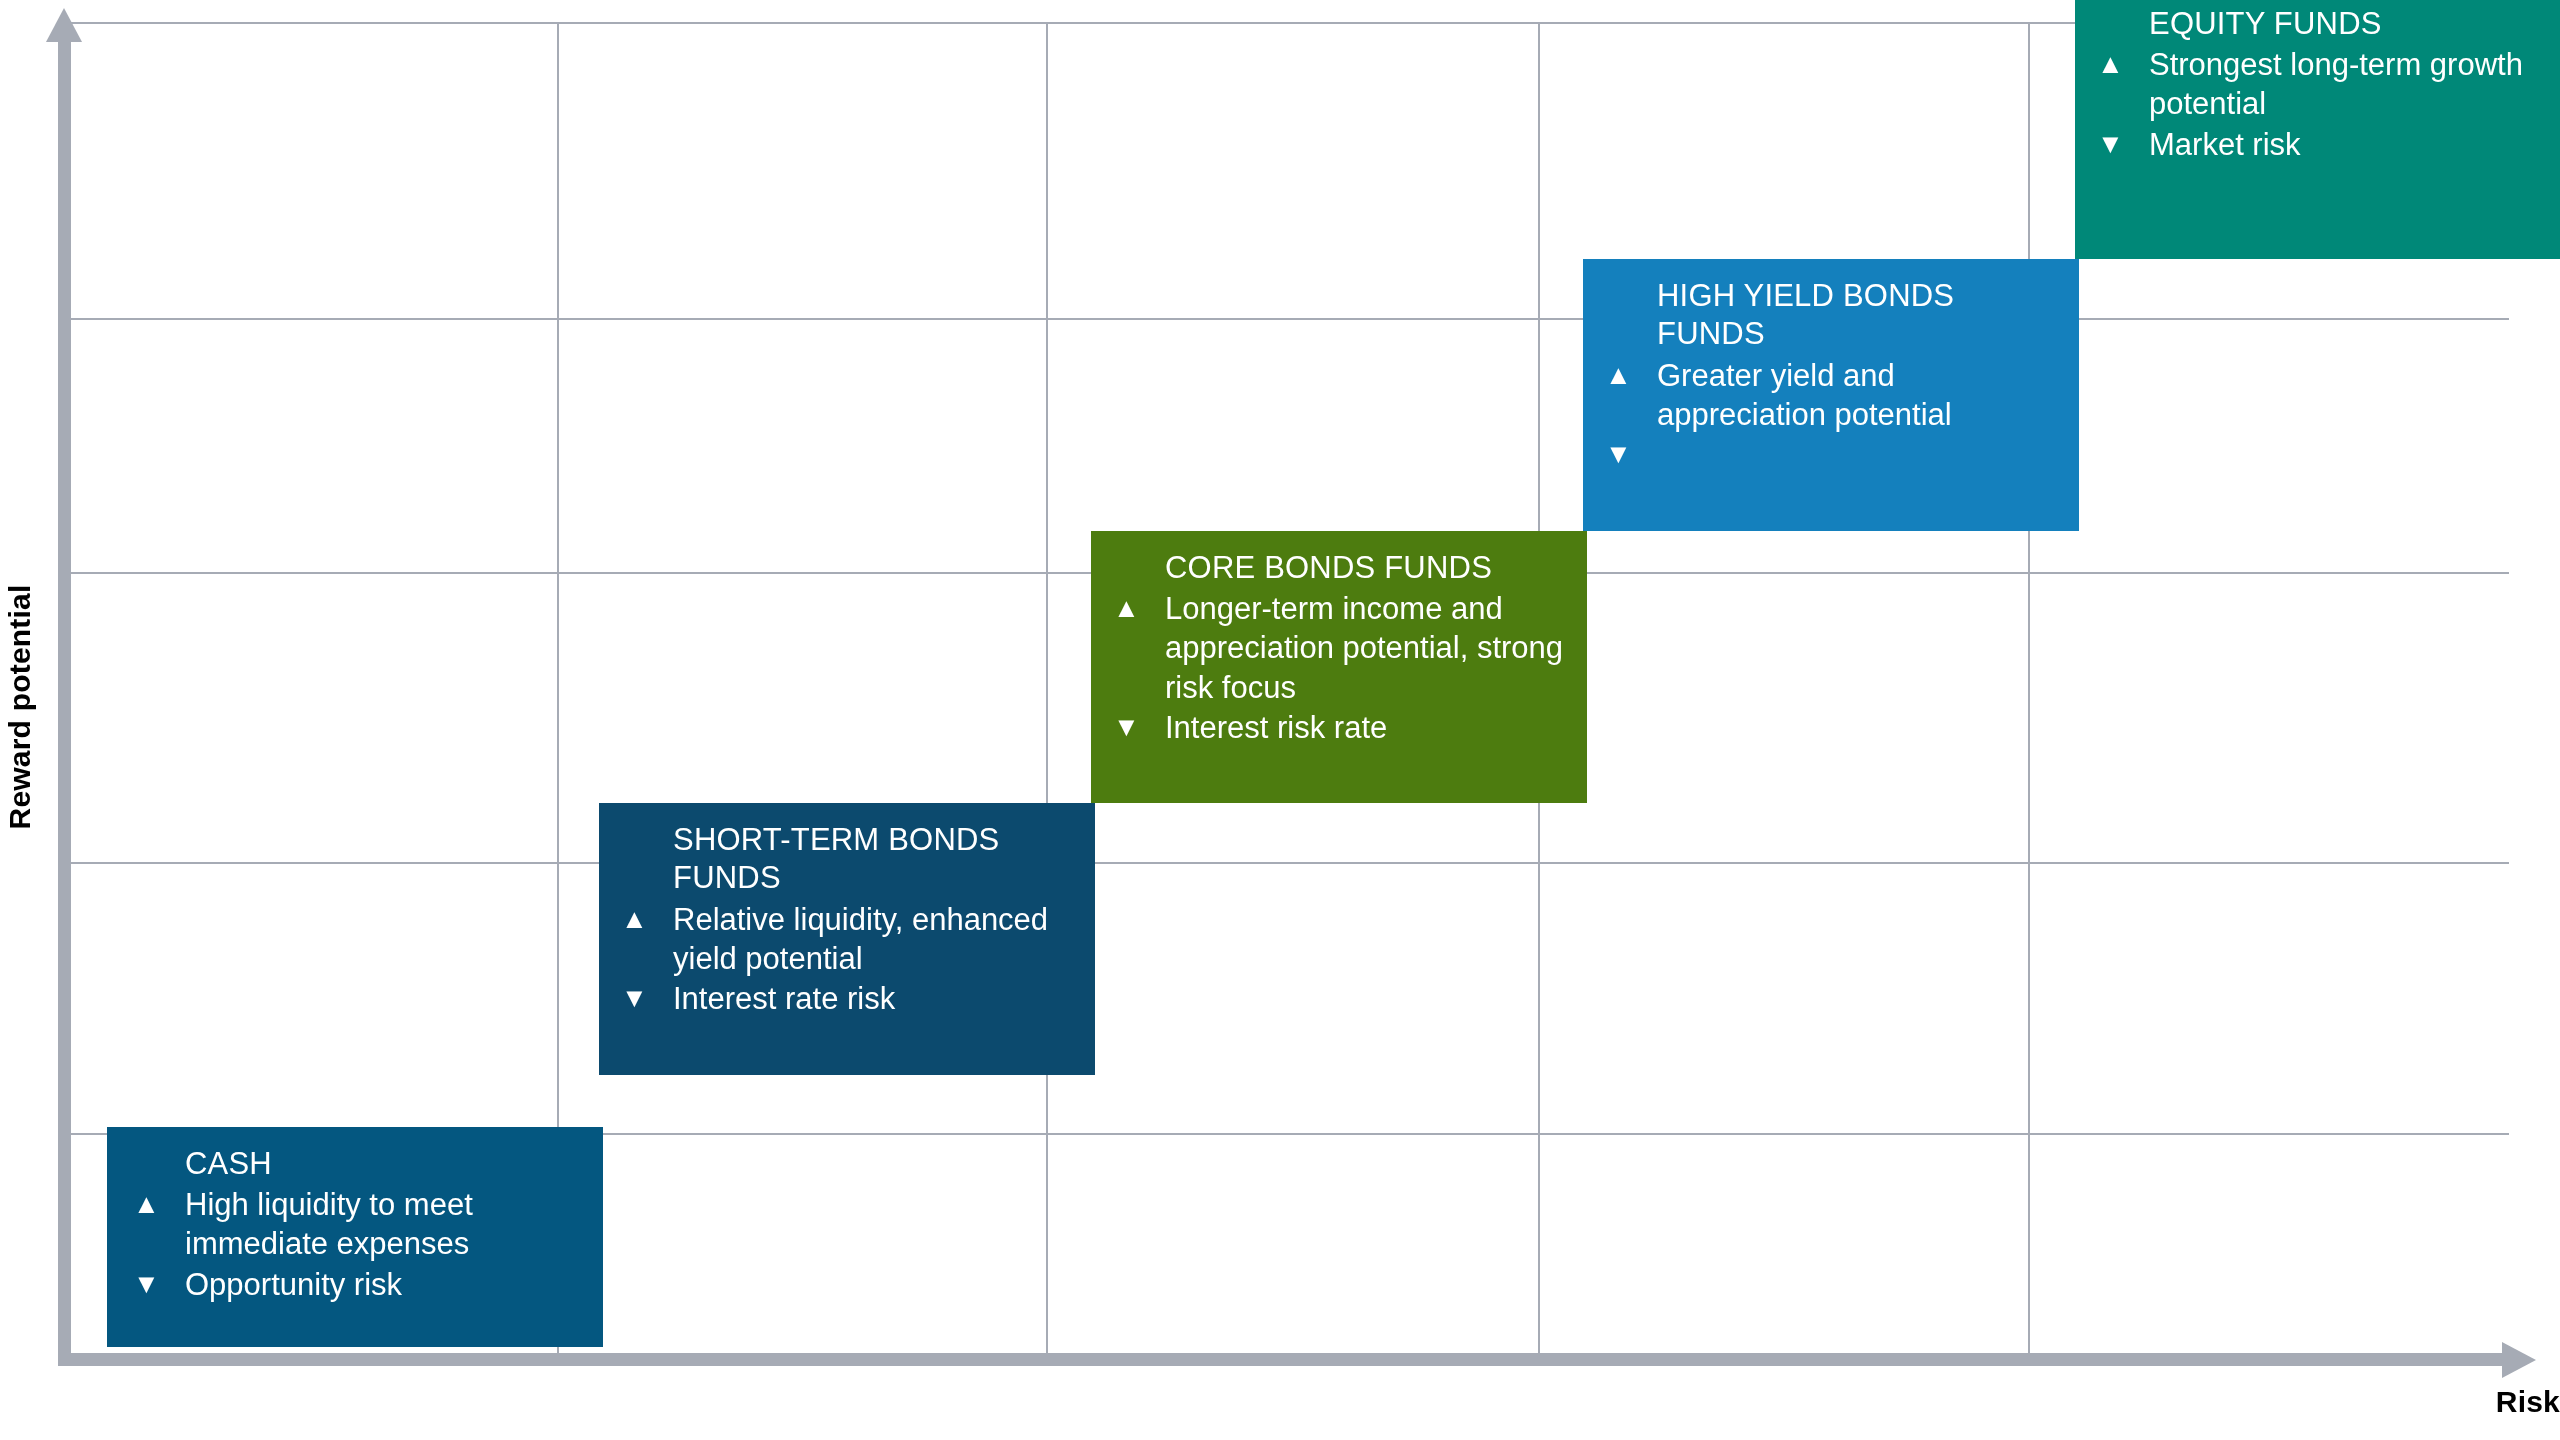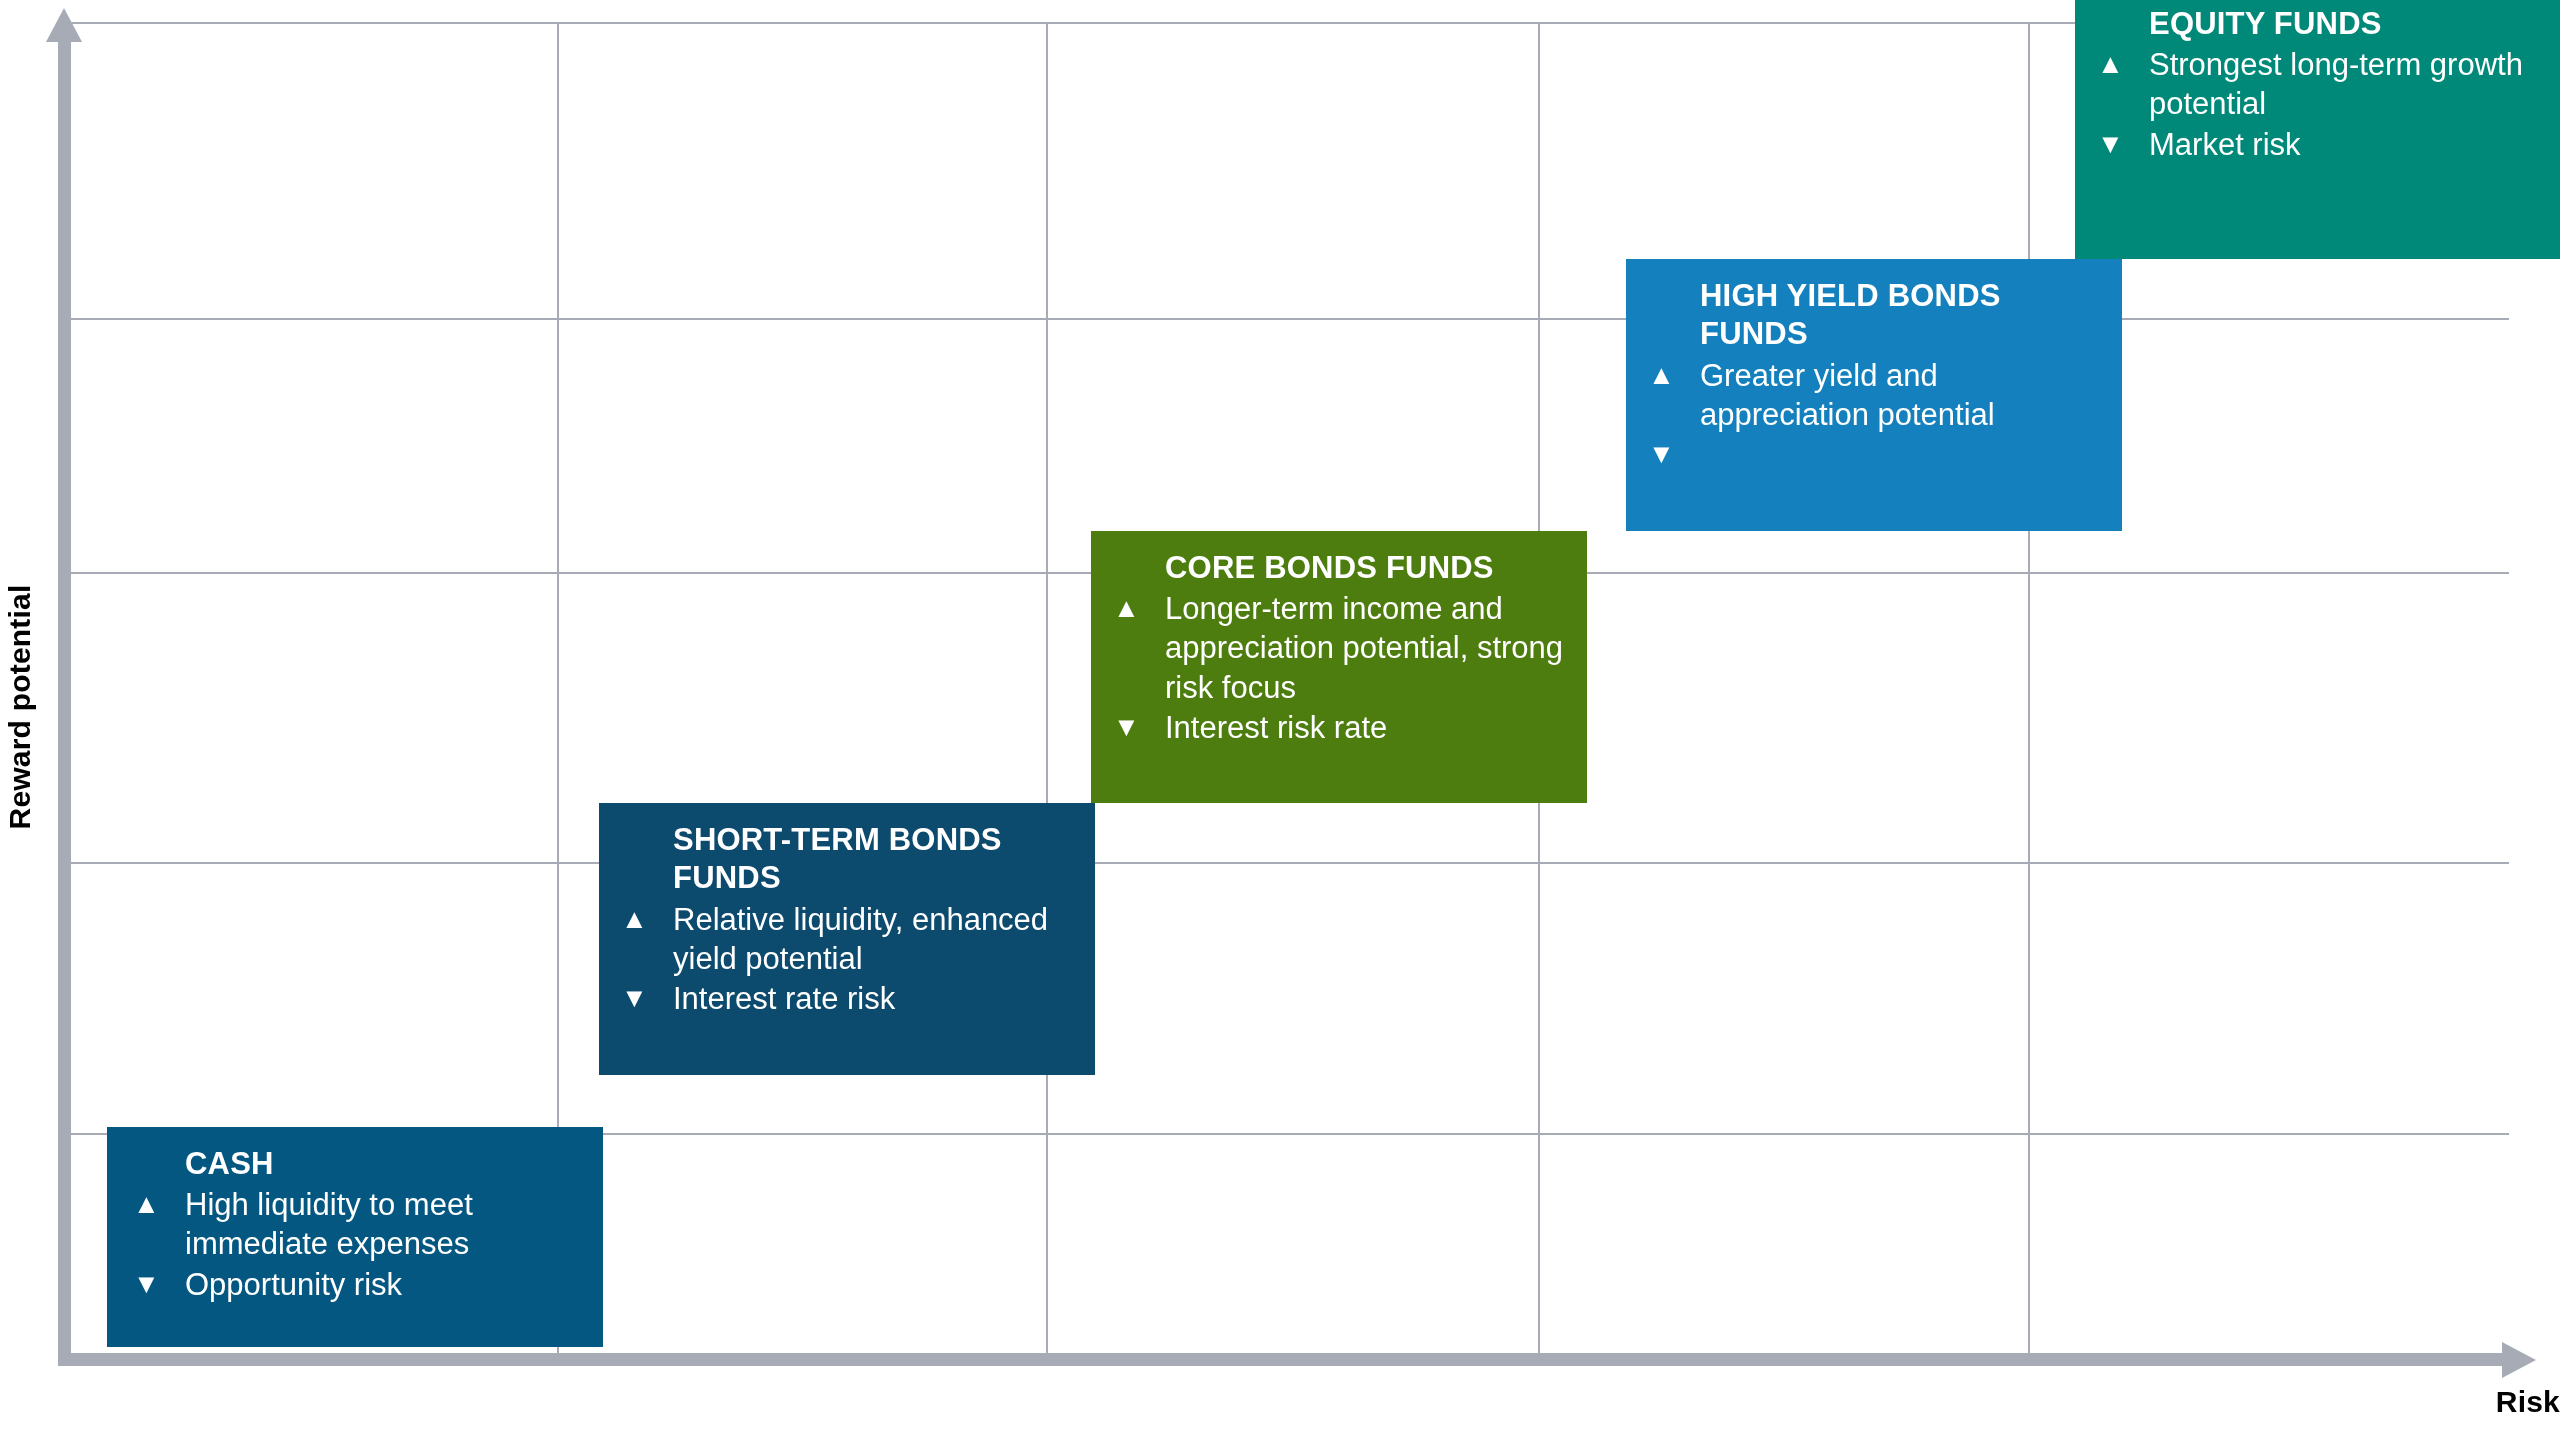--- a/index.html
+++ b/index.html
@@ -105,21 +105,21 @@
 
   
   .tier-box {
     position: absolute;
     box-sizing: border-box;
     color: #ffffff;
     padding: 18px 22px 18px 22px;
     overflow: hidden;
   }
   .tier-title {
-    font-weight: bold;
+    font-weight: normal;
     font-size: 31px;
     line-height: 1.24;
     margin: 0 0 2px 52px;
     letter-spacing: 0.2px;
   }
   .tier-points {
     margin: 0;
     padding: 0;
     list-style: none;
   }
@@ -195,21 +195,21 @@
             <li class="tier-point">
               <span class="tier-marker">▲</span>
               <span class="tier-text">Longer-term income and appreciation potential, strong risk focus</span>
             </li>
             <li class="tier-point">
               <span class="tier-marker">▼</span>
               <span class="tier-text">Interest risk rate</span>
             </li>
           </ul>
         </div>
-        <div class="tier-box" style="background: rgb(20, 128, 189); left: 1555px; top: 237px; width: 496px; height: 272px;">
+        <div class="tier-box" style="background: rgb(20, 128, 189); left: 1512px; top: 237px; width: 496px; height: 272px;">
           <div class="tier-title">HIGH YIELD BONDS FUNDS</div>
           <ul class="tier-points">
             <li class="tier-point">
               <span class="tier-marker">▲</span>
               <span class="tier-text">Greater yield and appreciation potential</span>
             </li>
             <li class="tier-point">
               <span class="tier-marker">▼</span>
             </li>
           </ul>

